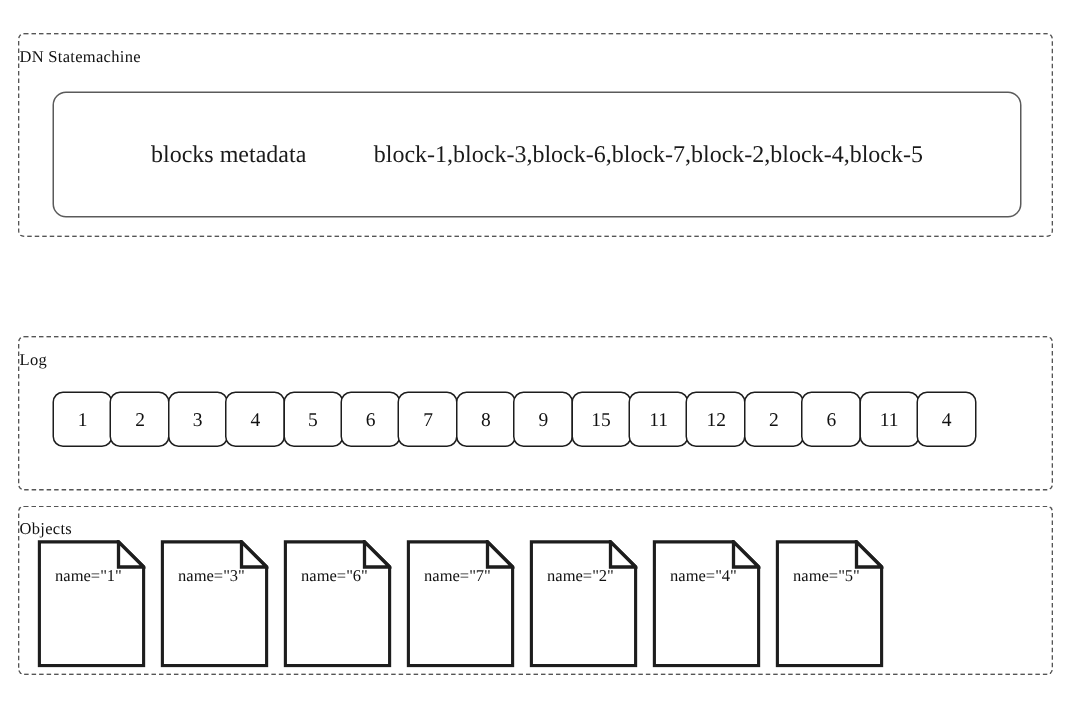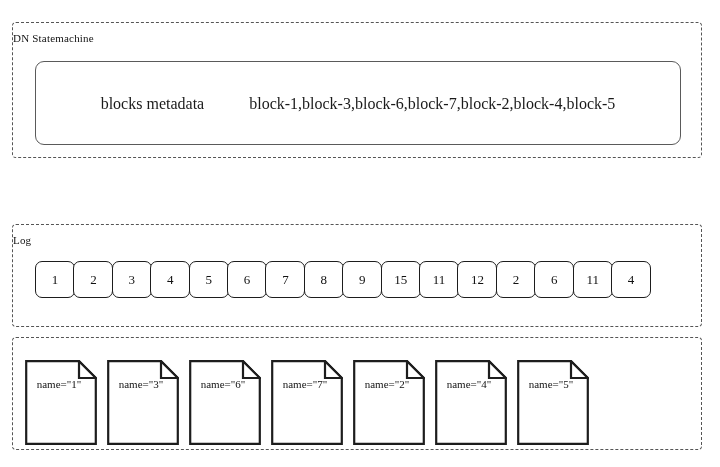--- a/index.html
+++ b/index.html
@@ -163,20 +163,21 @@
       <div class="log-cell">11</div>
       <div class="log-cell">12</div>
       <div class="log-cell">2</div>
       <div class="log-cell">6</div>
       <div class="log-cell">11</div>
       <div class="log-cell">4</div>
     </div>
 </div>
 
 <div class="panel" id="panel-objects">
+  <div class="panel-title">Objects</div>
   <div id="objects-row">
       <div class="doc">
         <svg viewBox="0 0 72 85">
           <path d="M1.2 1.2 H54 L70.8 18 V83.8 H1.2 Z" fill="#ffffff" stroke="#1d1d1d" stroke-width="2.2" stroke-linejoin="miter"></path>
           <path d="M54 1.2 V18 H70.8 Z" fill="#ffffff" stroke="#1d1d1d" stroke-width="2.2" stroke-linejoin="miter"></path>
         </svg>
         <div class="doc-label">name="1"</div>
       </div>
       <div class="doc">
         <svg viewBox="0 0 72 85">

